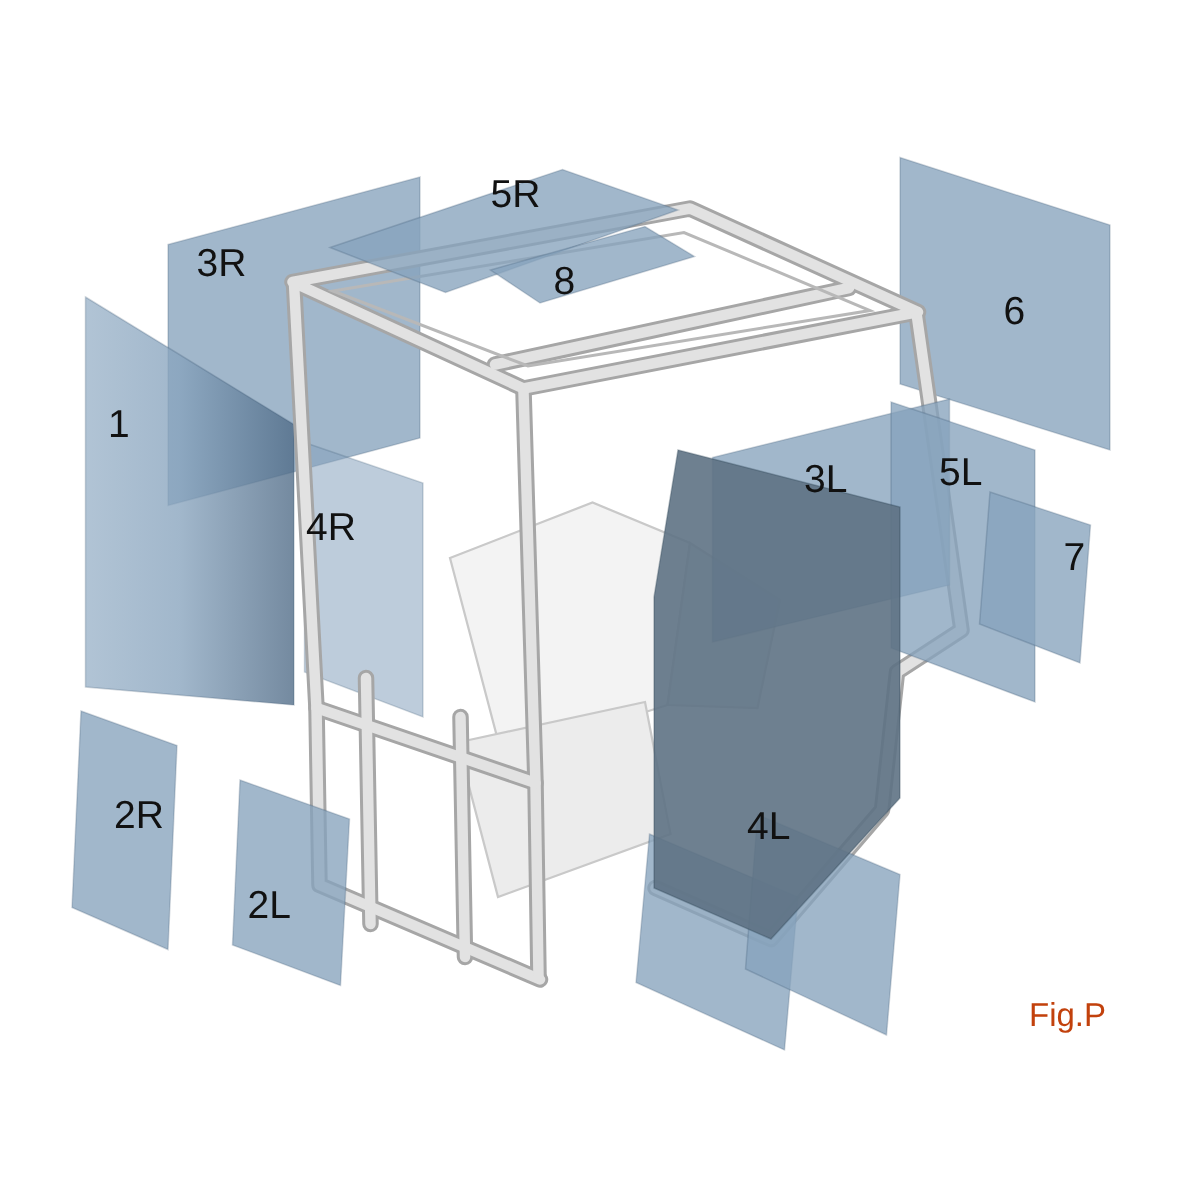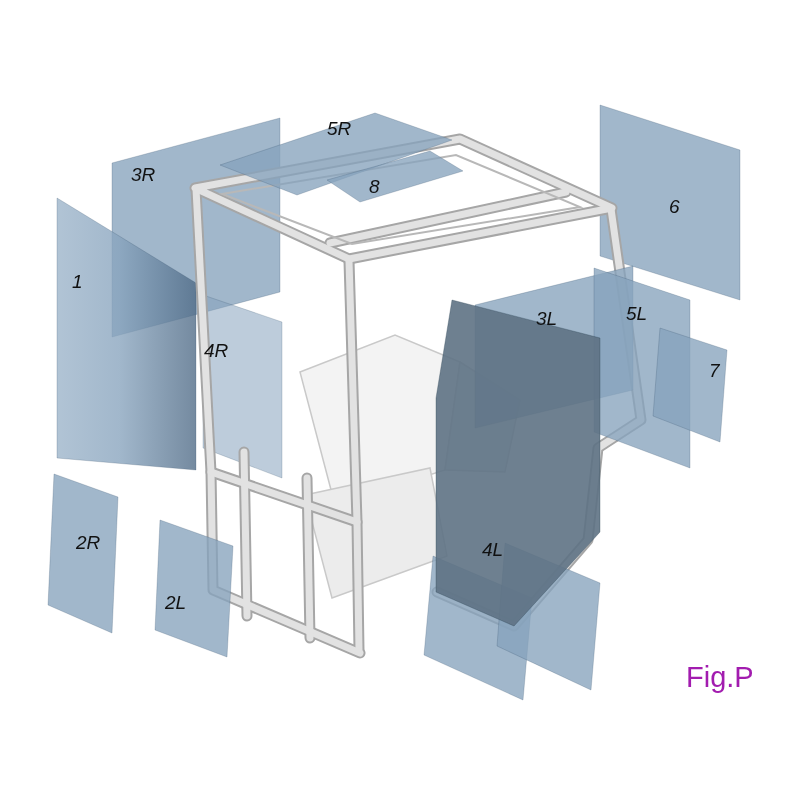--- a/index.html
+++ b/index.html
@@ -9,26 +9,25 @@
   }
   .canvas svg{position:absolute;left:0;top:0;}
   .glass{fill-opacity:.78;stroke:#2f4a63;stroke-opacity:.22;stroke-width:1;}
   .glass-dark{fill-opacity:.9;stroke:#243a4d;stroke-opacity:.3;stroke-width:1;}
   .glass-faint{fill-opacity:.55;stroke:#2f4a63;stroke-opacity:.2;stroke-width:1;}
   .beam-edge{fill:none;stroke:#a6a6a6;stroke-width:11;stroke-linejoin:round;stroke-linecap:round;}
   .beam-core{fill:none;stroke:#e2e2e2;stroke-width:7;stroke-linejoin:round;stroke-linecap:round;}
   .beam-thin{fill:none;stroke:#b8b8b8;stroke-width:2;}
   .interior{stroke:#c9c9c9;stroke-width:1.5;}
   .part-label{
-    position:absolute;font-size:19px;line-height:32px;color:#111111;
+    position:absolute;font-size:26px;line-height:32px;color:#111111;
     white-space:nowrap;
-    font-style:italic;
   }
   .fig-caption{
-    position:absolute;font-size:29px;line-height:34px;color:#a21caf;
+    position:absolute;font-size:22px;line-height:34px;color:#c2410c;
     white-space:nowrap;
   }
 </style>
 </head>
 <body>
 
 <div class="canvas">
 
   <svg width="800" height="800" viewBox="0 0 800 800">
     <defs>
@@ -87,21 +86,21 @@
       <polygon class="glass" points="160,520 233,546 227,657 155,630" fill="#87a3bd"></polygon>
     </g>
   </svg>
 
   <span class="part-label" style="left:72px;top:266px">1</span>
   <span class="part-label" style="left:76px;top:527px">2R</span>
   <span class="part-label" style="left:165px;top:587px">2L</span>
   <span class="part-label" style="left:131px;top:159px">3R</span>
   <span class="part-label" style="left:536px;top:303px">3L</span>
   <span class="part-label" style="left:204px;top:335px">4R</span>
-  <span class="part-label" style="left:482px;top:534px">4L</span>
+  <span class="part-label" style="left:498px;top:534px">4L</span>
   <span class="part-label" style="left:327px;top:113px">5R</span>
   <span class="part-label" style="left:626px;top:298px">5L</span>
   <span class="part-label" style="left:669px;top:191px">6</span>
   <span class="part-label" style="left:709px;top:355px">7</span>
   <span class="part-label" style="left:369px;top:171px">8</span>
 
   <span class="fig-caption" style="left:686px;top:660px">Fig.P</span>
 
 </div>
 

